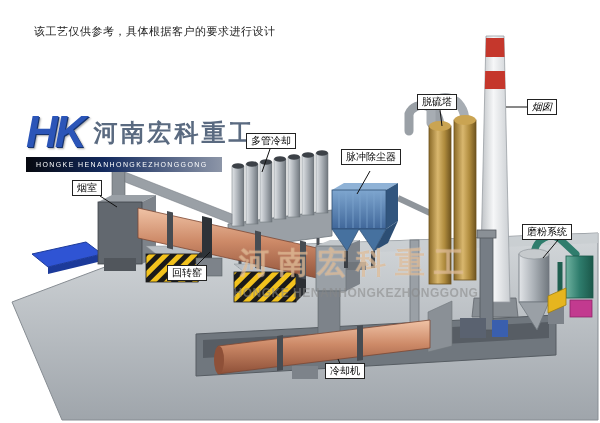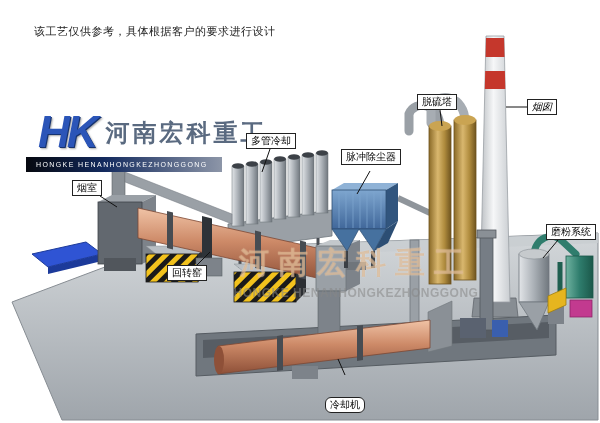--- a/index.html
+++ b/index.html
@@ -8,21 +8,21 @@
     overflow:hidden; font-family:"Liberation Sans","DejaVu Sans",sans-serif;
   }
   .scene { position:absolute; left:0; top:0; z-index:1; }
 
   .disclaimer {
     position:absolute; left:34px; top:24px; z-index:4;
     font-size:11px; color:#1c1c1c; letter-spacing:0.5px;
   }
 
   .logo { position:absolute; left:26px; top:110px; z-index:4; }
-  .logo-row { display:flex; align-items:flex-end;margin-left:12px; }
+  .logo-row { display:flex; align-items:flex-end; }
   .logo-hk {
     font-style:italic; font-weight:bold; font-size:44px; line-height:44px;
     color:#2b55b8; letter-spacing:-3px;
     text-shadow:1px 1px 0 #16336f, 2px 2px 2px rgba(0,0,0,0.35);
   }
   .logo-cn {
     font-size:24px; font-weight:bold; color:#5a6a80;
     margin-left:10px; letter-spacing:3px; padding-bottom:5px;
   }
   .logo-bar {
@@ -48,23 +48,23 @@
 
   .eq-label {
     position:absolute; z-index:5; background:#ffffff; border:1px solid #222;
     padding:0 4px; font-size:10px; line-height:14px; color:#000; white-space:nowrap;text-align:center;
   }
   .lbl-smoke   { left:72px;  top:180px; }
   .lbl-tubes   { left:246px; top:133px; }
   .lbl-dust    { left:341px; top:149px; }
   .lbl-tower   { left:417px; top:94px;  }
   .lbl-chimney { left:527px; top:99px;font-style:italic;  }
-  .lbl-mill    { left:546px; top:224px; }
+  .lbl-mill    { left:522px; top:224px; }
   .lbl-kiln    { left:167px; top:265px; }
-  .lbl-cool    { left:325px; top:397px;border-radius:6px; }
+  .lbl-cool    { left:325px; top:363px; }
 </style>
 </head>
 <body>
 
 <div class="stage">
 
   <svg class="scene" width="600" height="423" viewBox="0 0 600 423">
     <defs>
       <linearGradient id="gFloor" x1="0" y1="0" x2="0" y2="1">
         <stop offset="0" stop-color="#d3d7da"></stop>

